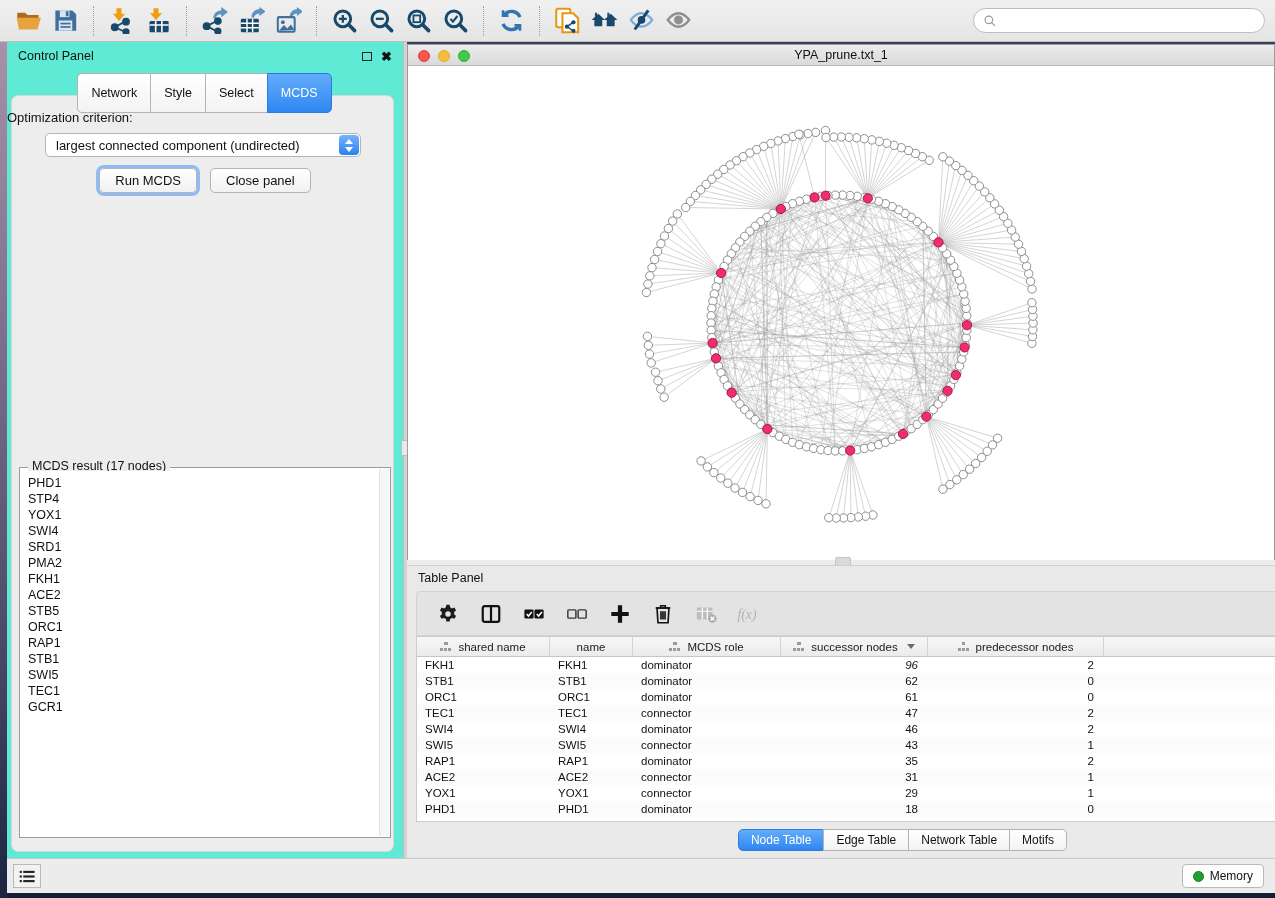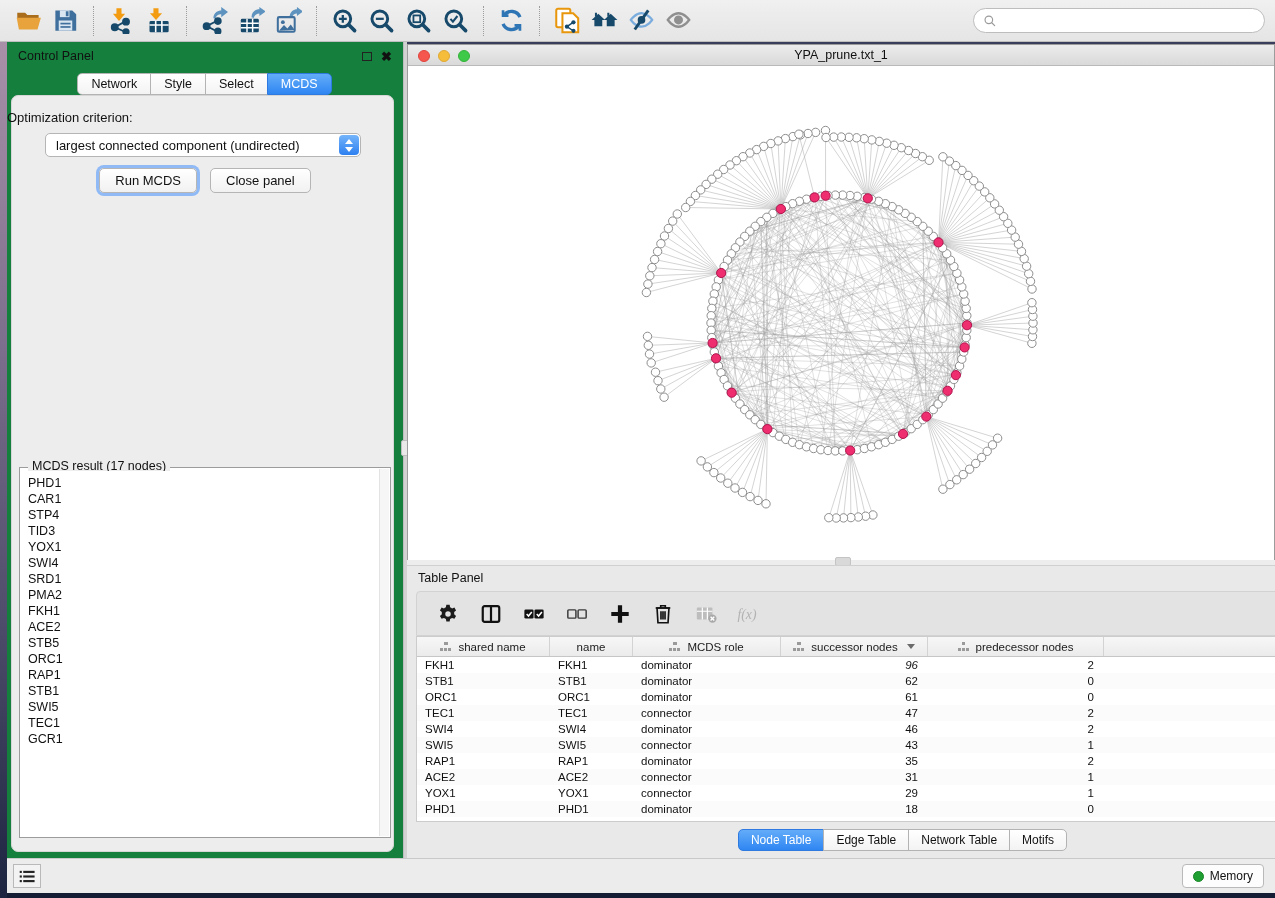--- a/index.html
+++ b/index.html
@@ -8,27 +8,27 @@
   
   .bg-left{position:absolute;left:0;top:42px;width:7px;height:856px;background:linear-gradient(#a890a8,#7d6f8d 35%,#4a4a68 70%,#1c2440)}
   
   .toolbar{position:absolute;left:0;top:0;width:1275px;height:42px;background:linear-gradient(#f0f0f0,#e5e5e5);border-bottom:1px solid #bfbfbf;display:flex;align-items:center;padding:0 10px;z-index:5}
   .tb-btn{width:37px;height:34px;display:flex;align-items:center;justify-content:center;border-radius:4px}
   .tb-btn svg{width:27px;height:27px}
   .tb-sep{width:0;height:30px;border-left:1px dotted #9d9d9d;margin:0 9px}
   .tb-search{margin-left:auto;width:292px;height:25px;background:#fff;border:1px solid #bdbdbd;border-radius:13px;display:flex;align-items:center;padding:0 9px;gap:6px}
   .tb-search input{border:none;outline:none;flex:1;font-size:12px;background:transparent;font-family:"Liberation Sans",sans-serif}
   
-  .control-panel{position:absolute;left:7px;top:42px;width:396px;height:816px;background:#15803d}
+  .control-panel{position:absolute;left:7px;top:42px;width:396px;height:816px;background:#5eead4}
   .cp-header{height:28px;display:flex;align-items:center;padding:0 11px;font-size:12.5px;color:#111}
   .win-btns{margin-left:auto;display:flex;gap:9px;align-items:center}
   .wb-float{width:10px;height:9px;border:1.5px solid #222}
   .wb-close{font-size:13px;font-weight:bold;color:#111;line-height:1}
   .cp-tabs{position:absolute;left:0;right:0;top:31px;display:flex;justify-content:center;z-index:3}
-  .seg{border:1px solid #b3b3b3;background:linear-gradient(#ffffff,#f3f3f3);padding:3px 13px;font-size:12.5px;color:#111;margin-left:-1px;cursor:default}
+  .seg{border:1px solid #b3b3b3;background:linear-gradient(#ffffff,#f3f3f3);padding:12px 13px;font-size:12.5px;color:#111;margin-left:-1px;cursor:default}
   .seg:first-child{border-radius:5px 0 0 5px}
   .seg:last-child{border-radius:0 5px 5px 0}
   .seg.active{background:linear-gradient(#63acf9,#2f86f2);border-color:#2f7ae0;color:#fff}
   .cp-body{position:absolute;left:4px;right:9px;top:53px;height:757px;background:#ededed;border:1px solid #d6d6d6;border-radius:7px}
   .opt-label{position:absolute;left:0;right:0;top:68px;text-align:left;font-size:13px;color:#111}
   .dropdown{position:absolute;left:38px;top:91px;width:316px;height:24px;background:#fff;border:1px solid #b5b5b5;border-radius:5px;font-size:13px;color:#111;display:flex;align-items:center;padding-left:10px}
   .dd-stepper{position:absolute;right:1px;top:1px;width:20px;height:20px;border-radius:4px;background:linear-gradient(#74b4fa,#2e80f0);display:flex;flex-direction:column;align-items:center;justify-content:center;gap:3px}
   .dd-up{width:0;height:0;border-left:4px solid transparent;border-right:4px solid transparent;border-bottom:5px solid #fff}
   .dd-down{width:0;height:0;border-left:4px solid transparent;border-right:4px solid transparent;border-top:5px solid #fff}
   .btn{background:linear-gradient(#ffffff,#f1f1f1);border:1px solid #b5b5b5;border-radius:5px;font-size:13px;color:#111;padding:4px 15px;font-family:"Liberation Sans",sans-serif}
@@ -254,23 +254,21 @@
       </span>
   </div>
   <div class="btn-row">
     <button class="btn focus">Run MCDS</button>
     <button class="btn">Close panel</button>
   </div>
   <div class="groupbox">
     <span class="gb-legend">MCDS result (17 nodes)</span>
     <div class="gb-list" id="mcds-list">
         <div class="li">PHD1</div>
-        <div class="li">CAR1</div>
         <div class="li">STP4</div>
-        <div class="li">TID3</div>
         <div class="li">YOX1</div>
         <div class="li">SWI4</div>
         <div class="li">SRD1</div>
         <div class="li">PMA2</div>
         <div class="li">FKH1</div>
         <div class="li">ACE2</div>
         <div class="li">STB5</div>
         <div class="li">ORC1</div>
         <div class="li">RAP1</div>
         <div class="li">STB1</div>

